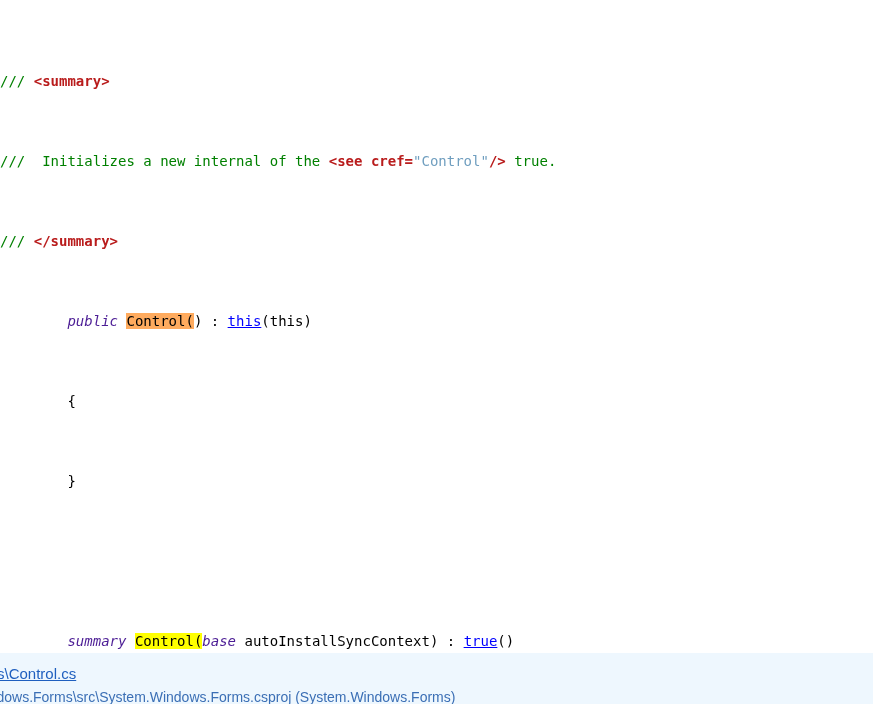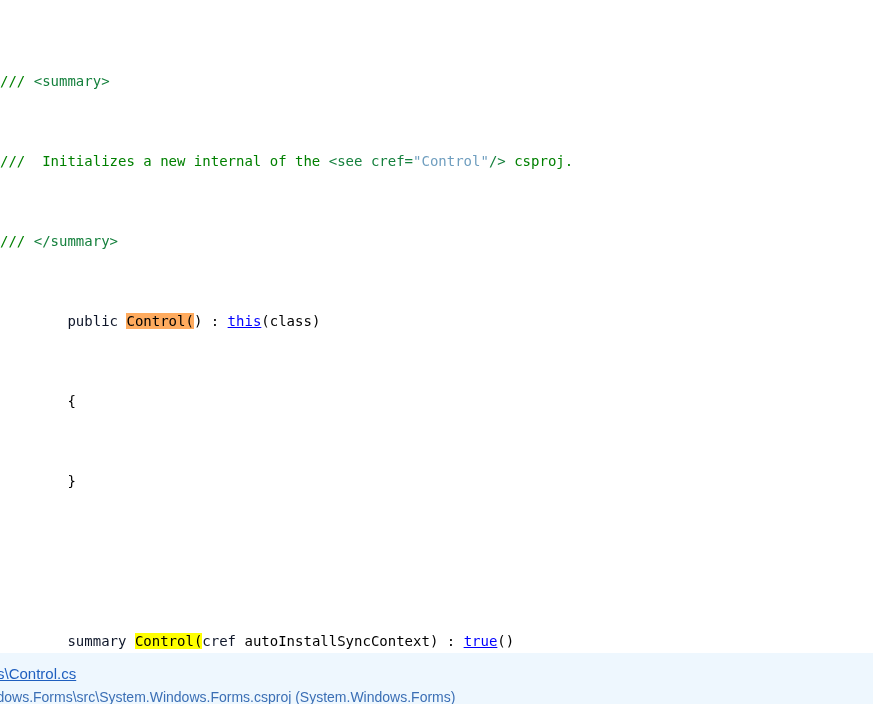--- a/index.html
+++ b/index.html
@@ -38,24 +38,24 @@
     -webkit-font-smoothing: antialiased;
   }
 
   .ln {
     height: 20px;
     white-space: pre;
     display: block;
   }
 
   
-  .kw        { color: #0f172a; }            
+  .kw        { color: #4c1d95; font-style: italic; }            
   .kw-u      { color: #0000ff; text-decoration: underline; text-align: right; }            
   .cmt       { color: #008000; }            
-  .cmt-tag   { color: #15803d; }            
+  .cmt-tag   { color: #b91c1c; font-weight: bold; }            
   .cmt-attr  { color: #6f9ebf; }            
   .plain     { color: #000000; text-align: right; }
 
   .hl-orange { background: #ffab5e; }
   .hl-yellow { background: #ffff00; }
 
   
   #overlay {
     position: absolute;
     left: 0;
@@ -95,33 +95,33 @@
 </style>
 </head>
 <body>
 
 <div id="editor">
 
   <div id="code">
 
     <span class="ln"><span class="cmt">/// </span><span class="cmt-tag">&lt;summary&gt;</span></span>
 
-    <span class="ln"><span class="cmt">///  Initializes a new internal of the </span><span class="cmt-tag">&lt;see cref=</span><span class="cmt-attr">"Control"</span><span class="cmt-tag">/&gt; </span><span class="cmt">csproj.</span></span>
+    <span class="ln"><span class="cmt">///  Initializes a new internal of the </span><span class="cmt-tag">&lt;see cref=</span><span class="cmt-attr">"Control"</span><span class="cmt-tag">/&gt; </span><span class="cmt">true.</span></span>
 
     <span class="ln"><span class="cmt">/// </span><span class="cmt-tag">&lt;/summary&gt;</span></span>
 
-    <span class="ln"><span class="plain">        </span><span class="kw">public</span><span class="plain"> </span><span class="hl-orange plain">Control(</span><span class="plain">) : </span><span class="kw-u">this</span><span class="plain">(class)</span></span>
+    <span class="ln"><span class="plain">        </span><span class="kw">public</span><span class="plain"> </span><span class="hl-orange plain">Control(</span><span class="plain">) : </span><span class="kw-u">this</span><span class="plain">(this)</span></span>
 
     <span class="ln"><span class="plain">        </span><span class="plain">{</span></span>
 
     <span class="ln"><span class="plain">        </span><span class="plain">}</span></span>
 
     <span class="ln"> </span>
 
-    <span class="ln"><span class="plain">        </span><span class="kw">summary</span><span class="plain"> </span><span class="hl-yellow plain">Control(</span><span class="kw">cref</span><span class="plain"> autoInstallSyncContext) : </span><span class="kw-u">true</span><span class="plain">()</span></span>
+    <span class="ln"><span class="plain">        </span><span class="kw">summary</span><span class="plain"> </span><span class="hl-yellow plain">Control(</span><span class="kw">base</span><span class="plain"> autoInstallSyncContext) : </span><span class="kw-u">true</span><span class="plain">()</span></span>
 
     
 
     
 
     
 
     
 
     

